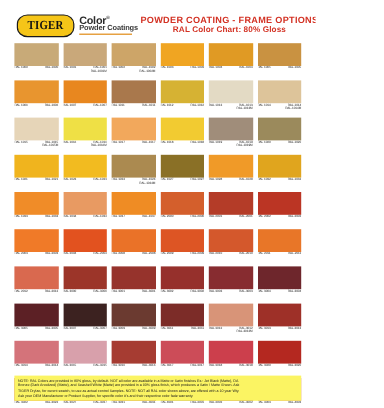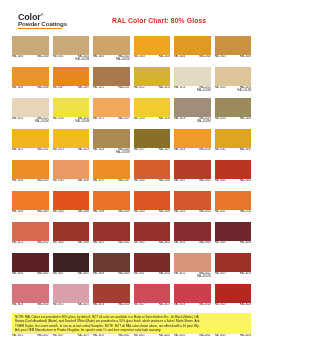--- a/index.html
+++ b/index.html
@@ -163,27 +163,31 @@
   }
   .note p{margin:0;}
 </style>
 </head>
 <body>
 
 <div class="page">
 
   <div class="header">
     <div class="logo-block">
+      <div class="tiger-badge">
+        <span class="word">TIGER</span>
+      </div>
       <div class="brand">
         <span class="drylac"><span>Color</span><sup>®</sup></span>
         <span class="pc">Powder Coatings</span>
         <span class="rule"></span>
       </div>
     </div>
     <div class="titles">
+      <div class="title-main">POWDER COATING - FRAME OPTIONS</div>
       <div class="title-sub">RAL Color Chart: 80% Gloss</div>
     </div>
   </div>
 
   <div class="grid" id="swatch-grid">
       <div class="row">
         <div class="cell">
           <div class="swatch" style="background: rgb(200, 170, 120);"></div>
           <div class="labels">
             <div class="ral-code">RAL 1000</div>

